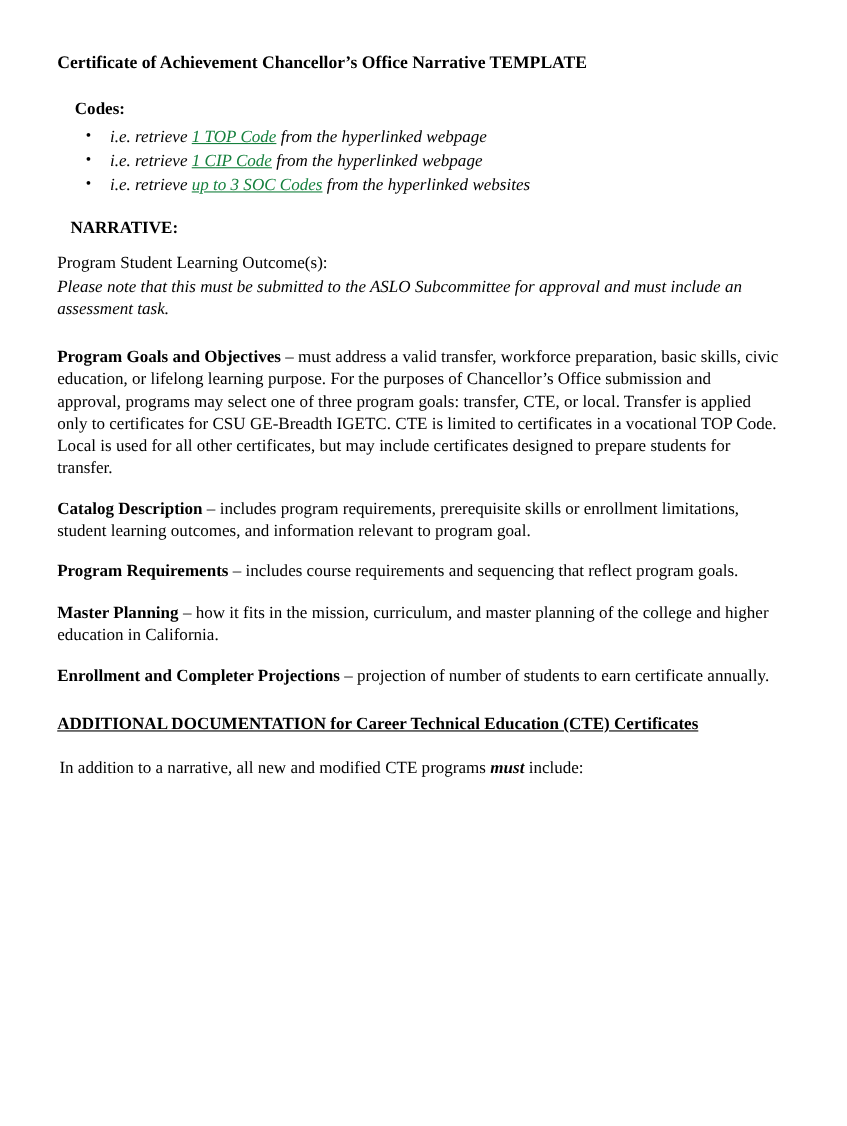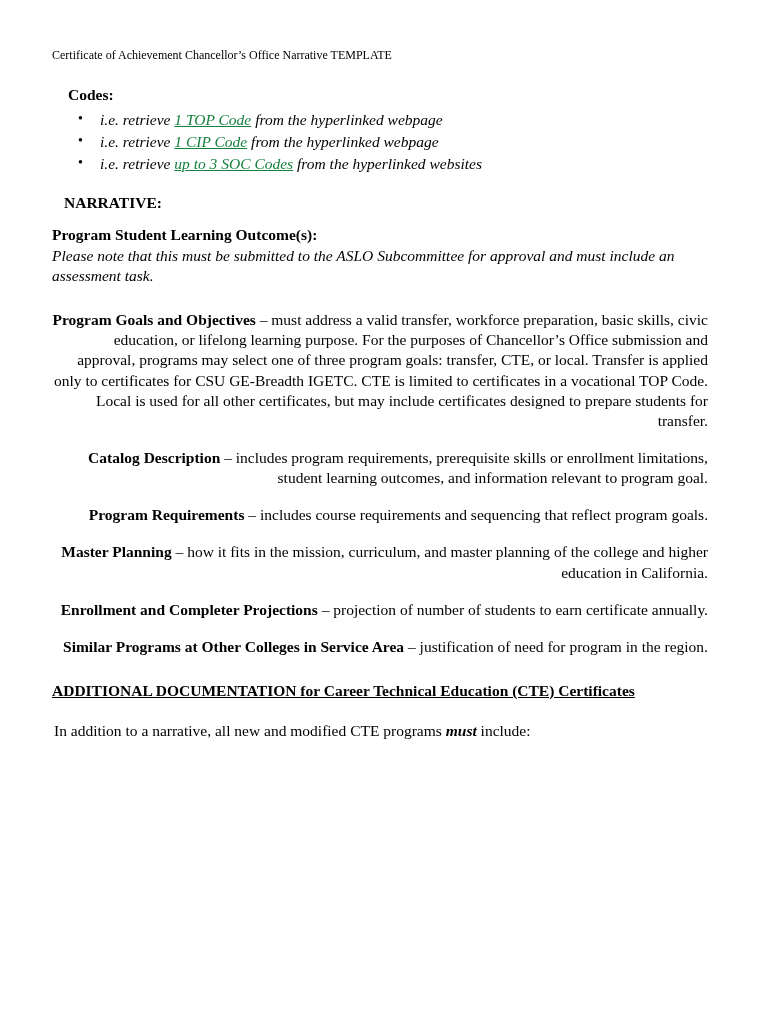--- a/index.html
+++ b/index.html
@@ -19,22 +19,22 @@
     height: 1024px;
     background: #ffffff;
     box-sizing: border-box;
     padding: 48px 62px 0 52px;
   }
   .doc-body {
     font-size: 15.5px;
     line-height: 1.28;
   }
   .title {
-    font-weight: normal;
-    font-size: 12px;
+    font-weight: bold;
+    font-size: 16px;
     margin: 0 0 22px 0;
   }
   .field-block {
     margin: 0 0 20px 0;
   }
   .field-line {
     font-weight: bold;
     margin: 0;
     line-height: 1.33;
   }
@@ -64,32 +64,32 @@
   a.link {
     color: #15803d;
     text-decoration: underline;
     font-style: italic;
   }
   .narrative-head {
     font-weight: bold;
     margin: 12px;
   }
   .pslo-head {
-    font-weight: bold;
+    font-weight: normal;
     margin: 0 0 1px 0;
   }
   .pslo-note {
     font-style: italic;
     margin: 0 0 24px 0;
     line-height: 1.3;
   }
   .section {
     margin: 0 0 17px 0;
     line-height: 1.3;
-    text-align: right;
+    text-align: left;
   }
   .section .lead {
     font-weight: bold;
   }
   .additional {
     font-weight: bold;
     text-decoration: underline;
     margin: 24px 0 20px 0;
   }
   .closing {
@@ -141,23 +141,20 @@
 
     <p class="section">
       <span class="lead">Master Planning</span><span> – how it fits in the mission, curriculum, and master planning of the college and higher education in California.</span>
     </p>
 
     <p class="section">
       <span class="lead">Enrollment and Completer Projections</span><span> – projection of number of students to earn certificate annually.</span>
     </p>
 
 
-    <p class="section">
-      <span class="lead">Similar Programs at Other Colleges in Service Area</span><span> – justification of need for program in the region.</span>
-    </p>
 
     <p class="additional">ADDITIONAL DOCUMENTATION for Career Technical Education (CTE) Certificates</p>
 
     <p class="closing">
       <span>In addition to a narrative, all new and modified CTE programs </span><span class="must">must</span><span> include:</span>
     </p>
 
   </div>
 </div>
 

